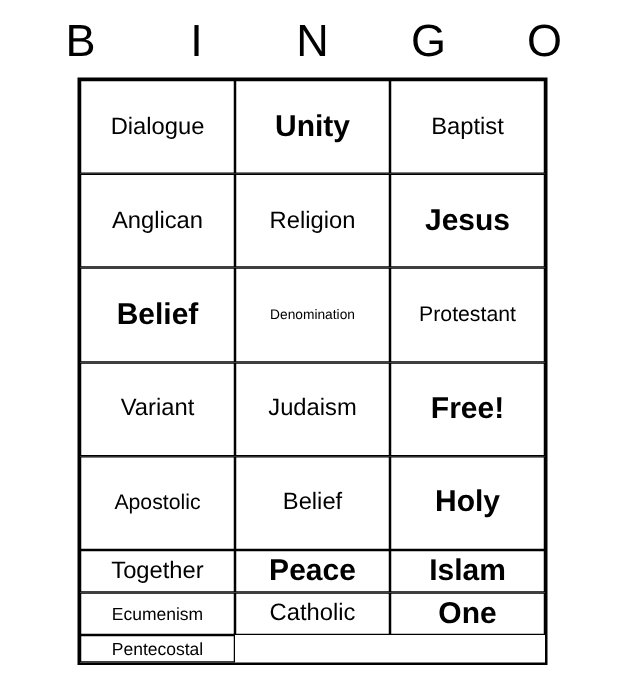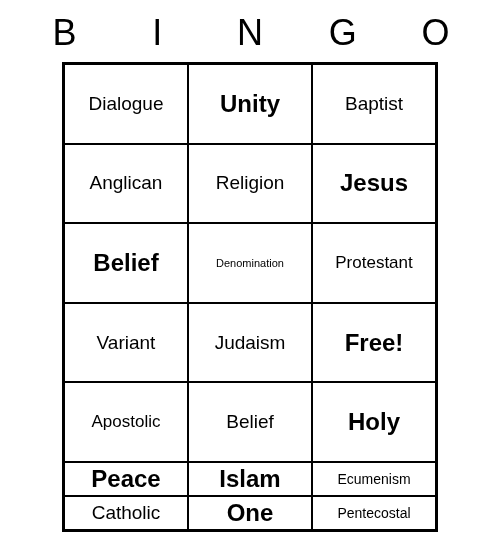--- a/index.html
+++ b/index.html
@@ -74,19 +74,20 @@
     <div class="cell large">Jesus</div>
     <div class="cell large">Belief</div>
     <div class="cell xsmall">Denomination</div>
     <div class="cell ">Protestant</div>
     <div class="cell medium">Variant</div>
     <div class="cell medium">Judaism</div>
     <div class="cell large">Free!</div>
     <div class="cell ">Apostolic</div>
     <div class="cell medium">Belief</div>
     <div class="cell large">Holy</div>
+    <div class="cell medium">Together</div>
     <div class="cell large">Peace</div>
     <div class="cell large">Islam</div>
     <div class="cell small">Ecumenism</div>
     <div class="cell medium">Catholic</div>
     <div class="cell large">One</div>
     <div class="cell small">Pentecostal</div>
   </div>
 
 </body></html>

